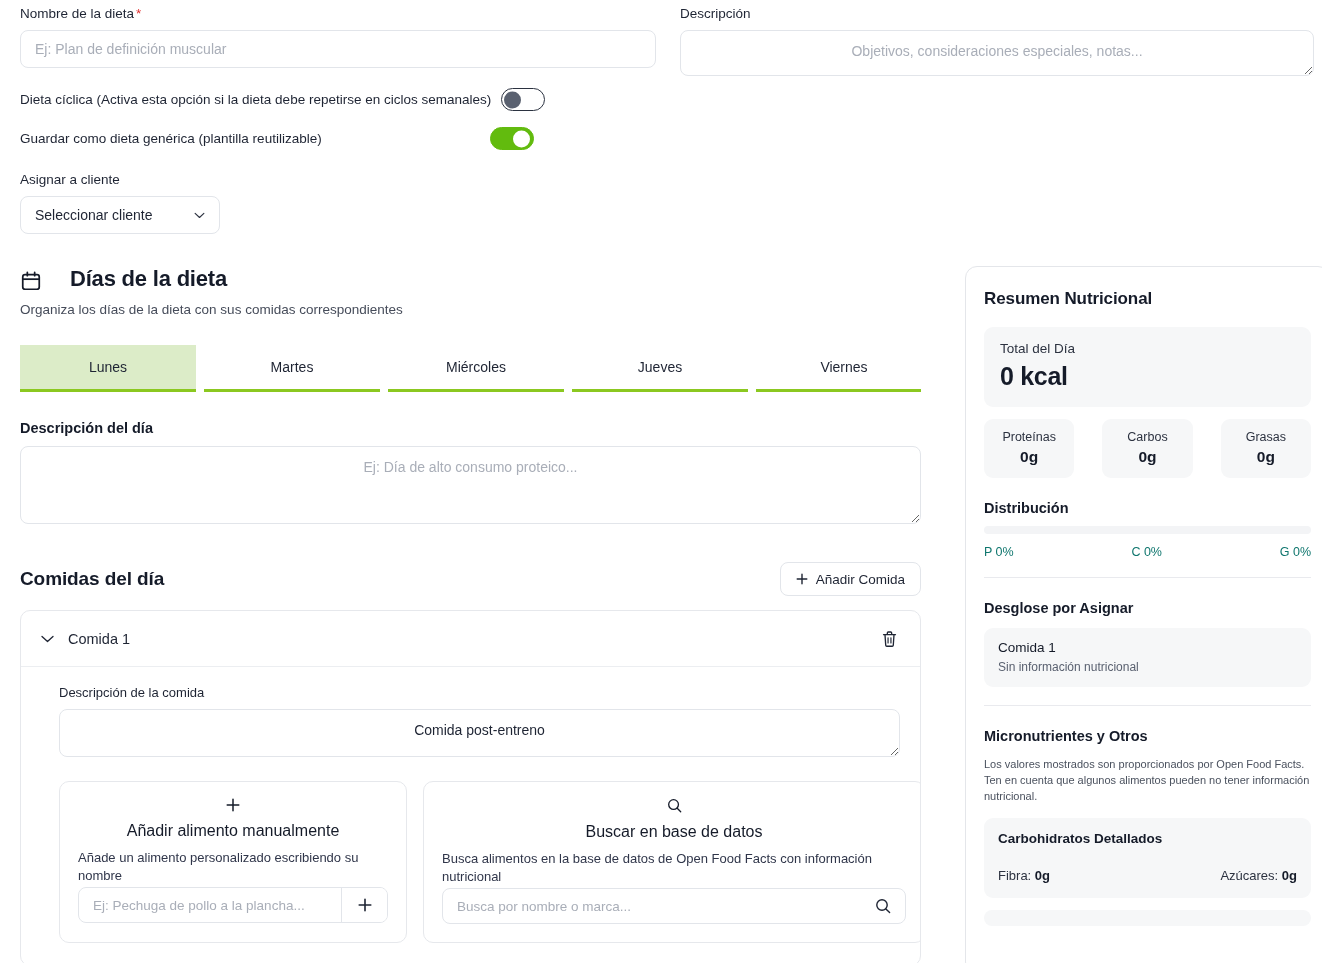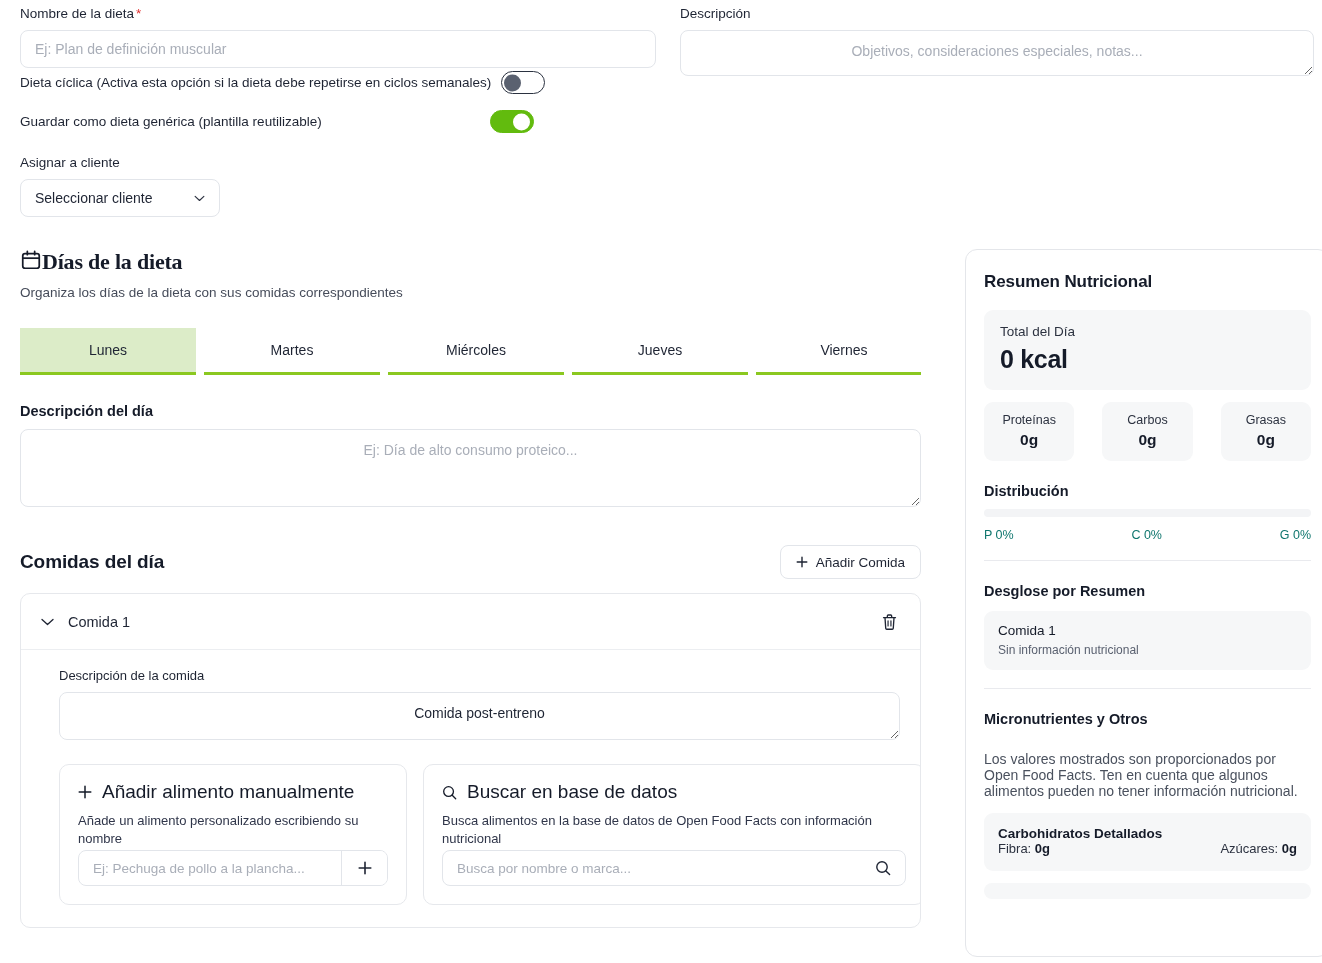--- a/index.html
+++ b/index.html
@@ -65,21 +65,21 @@
     padding: 0 12px 0 20px;
     padding-top: 6px;
   }
   .col-left  { width: 636px; flex: none; }
   .col-right { width: 634px; flex: none; }
 
   
   .toggle-row {
     display: flex;
     align-items: center;
-    margin-top: 3px;
+    margin-top: 20px;
   }
   .toggle-row .toggle-label {
     font-size: 13.5px;
     color: #1e2433;
     margin-right: 10px;
   }
   .switch {
     position: relative;
     width: 44px; height: 23px;
     border-radius: 12px;
@@ -129,23 +129,22 @@
     padding: 0 12px 0 20px;
     margin-top: 32px;
     align-items: flex-start;
   }
   .main-col { width: 925px; flex: none; }
   .side-col { width: 365px; flex: none; margin-left: 20px; }
 
   
   .sec-head {
     display: flex;
-    align-items: flex-start;
-    gap: 0;
-    font-family: Liberation Serif, serif;
+    align-items: flex-end;
+    gap: 28px;
   }
   .sec-title {
     font-size: 22px;
     font-weight: 700;
     letter-spacing: -0.2px;
     color: #151b29;
   }
   .sec-sub {
     font-size: 13.5px;
     color: #464c5a;
@@ -265,23 +264,24 @@
     border-radius: 10px;
     padding: 16px 18px 18px 18px;
     background: #fff;
   }
   .panel-manual { width: 348px; flex: none; }
   .panel-search { width: 502px; flex: none; }
   .panel-title {
     display: flex;
     align-items: center;
     gap: 10px;
-    font-size: 19px;
+    font-size: 16px;
     color: #151b29;
     margin-bottom: 9px;
+    flex-direction: column;
   }
   .panel-desc {
     font-size: 13px;
     color: #30364a;
     line-height: 18px;
     margin-bottom: 2px;
   }
   .inline-input {
     display: flex;
     align-items: center;
@@ -389,36 +389,36 @@
   .meal-mini {
     background: #f6f7f8;
     border-radius: 9px;
     padding: 12px 14px 13px 14px;
     margin-top: 12px;
   }
   .meal-mini-title { font-size: 13.5px; color: #151b29; }
   .meal-mini-sub { font-size: 12px; color: #5a6170; margin-top: 5px; }
 
   .micro-note {
-    font-size: 14px;
+    font-size: 11px;
     color: #4a515e;
     line-height: 16px;
-    margin-top: 24px;
+    margin-top: 12px;
   }
   .micro-card {
     background: #f6f7f8;
     border-radius: 9px;
     padding: 13px 14px 15px 14px;
     margin-top: 14px;
   }
   .micro-card-title { font-size: 13.5px; font-weight: 700; color: #151b29; }
   .micro-kv-row {
     display: flex;
     justify-content: space-between;
-    margin-top: 0;
+    margin-top: 22px;
     font-size: 13px;
     color: #2c3240;
   }
   .micro-kv b { font-weight: 700; color: #151b29; }
   .micro-card.partial-card { height: 16px; padding: 0; margin-top: 12px; }
 </style>
 </head>
 <body>
 
 <div class="page">
@@ -614,21 +614,21 @@
         <div class="sub-head">Distribución</div>
         <div class="dist-bar"></div>
         <div class="dist-row">
           <span>P 0%</span>
           <span>C 0%</span>
           <span>G 0%</span>
         </div>
 
         <div class="hr"></div>
 
-        <div class="sub-head">Desglose por Resumen</div>
+        <div class="sub-head">Desglose por Asignar</div>
         <div class="meal-mini">
           <div class="meal-mini-title">Comida 1</div>
           <div class="meal-mini-sub">Sin información nutricional</div>
         </div>
 
         <div class="hr"></div>
 
         <div class="sub-head">Micronutrientes y Otros</div>
         <div class="micro-note">Los valores mostrados son proporcionados por Open Food Facts. Ten en cuenta que algunos alimentos pueden no tener información nutricional.</div>
 

